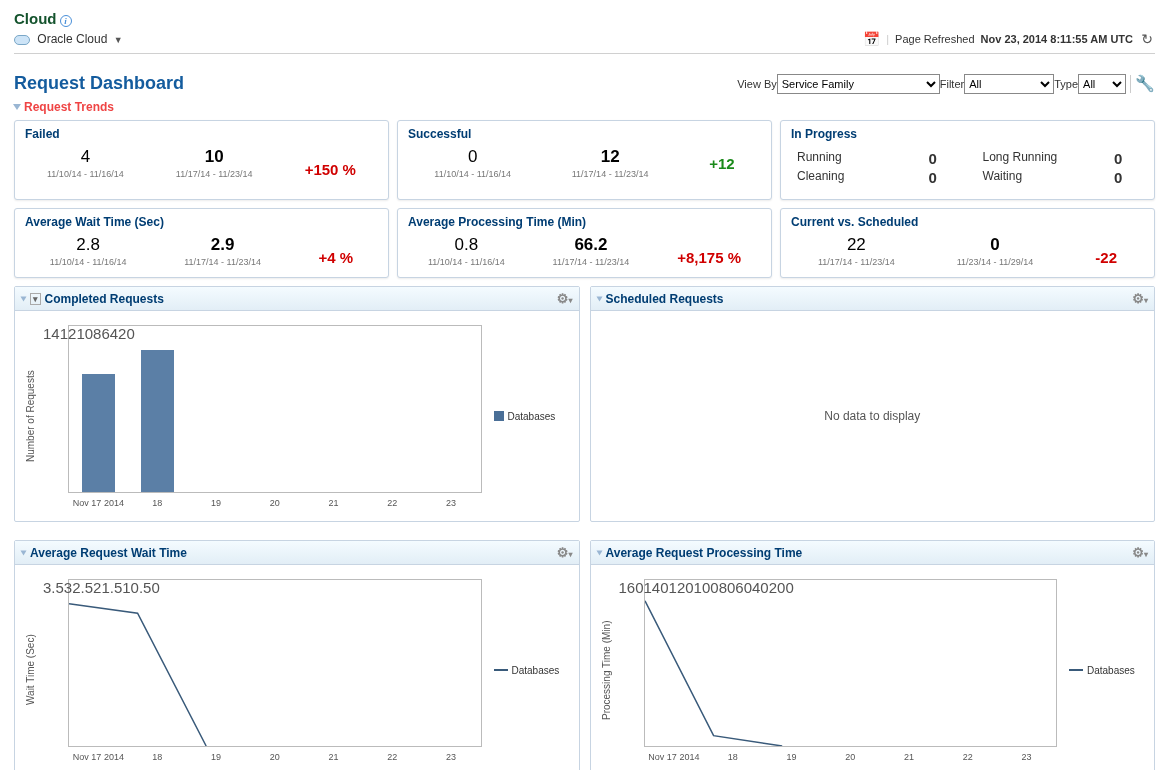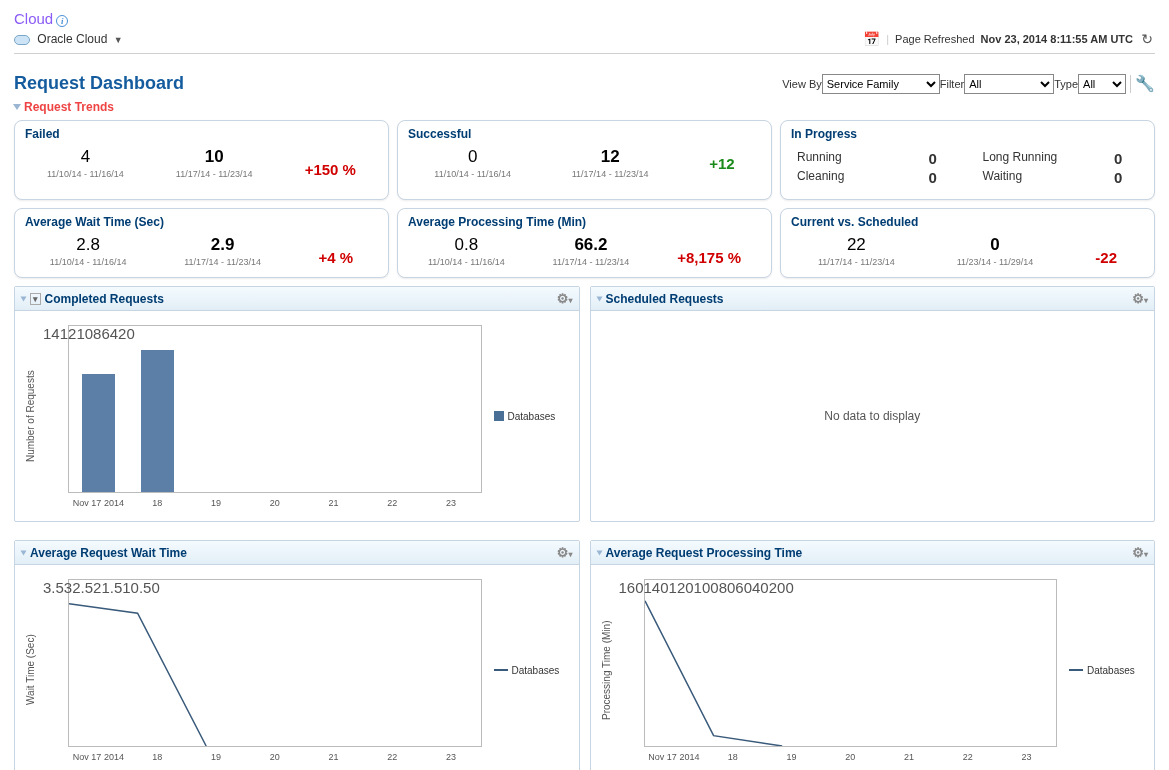--- a/index.html
+++ b/index.html
@@ -5,45 +5,45 @@
   * { box-sizing: border-box; }
   body {
     margin: 0;
     padding: 10px 14px;
     font-family: Tahoma, Arial, sans-serif;
     font-size: 11px;
     color: #333;
     background: #fff;
     width: 1169px;
   }
-  .top-title { color:#8b5cf6; font-size:15px; font-weight:normal; }
+  .top-title { color:#14532d; font-size:15px; font-weight:bold; }
   .info-icon { display:inline-block; width:12px; height:12px; border-radius:50%; border:1px solid #4a90d9; color:#4a90d9; font-size:9px; text-align:center; line-height:11px; vertical-align:middle; margin-left:3px; font-style:italic; font-family:serif; font-weight:bold;}
   .breadcrumb-row { display:flex; justify-content:space-between; align-items:center; padding:4px 0 6px 0; border-bottom:1px solid #d0d0d0; margin-bottom:19px;}
   .cloud-icon { display:inline-block; width:16px; height:10px; background:#cde4f7; border:1px solid #7aa7c7; border-radius:6px; position:relative; vertical-align:middle; margin-right:4px;}
   .bc-item { font-size:12px; color:#333; }
   .chev { font-size:9px; color:#555; margin-left:3px;}
   .refresh-side { font-size:11px; color:#333; display:flex; align-items:center; gap:6px;}
   .refresh-side strong { font-weight:bold;}
   .tiny-icon { width:16px; height:16px; display:inline-flex; align-items:center; justify-content:center; font-size:14px; color:#555;}
   .dash-header { display:flex; justify-content:space-between; align-items:center; }
   .dash-title { color:#145c9e; font-size:18px; font-weight:bold; }
   .filters { display:flex; align-items:center; font-size:11px; color:#333;}
   .filters select { font-size:11px; height:20px; border:1px solid #888; background:#fff;}
-  .filters .sel-sf { width:118px; }
+  .filters .sel-sf { width:163px; }
   .filters .sel-all1 { width:90px;}
   .filters .sel-all2 { width:48px;}
   .vdiv { width:1px; height:18px; background:#ccc; margin:0 4px;}
   .wrench { color:#5b7a9a; font-size:16px; }
 
   .section-h { font-weight:bold; color:#ef4444; font-size:12px; margin:6px 0 6px 0; display:flex; align-items:center; gap:4px;}
   .tri { display:inline-block; width:0; height:0; border-left:6px solid #9ab6d3; border-top:4px solid transparent; border-bottom:4px solid transparent; transform:rotate(90deg);}
   .tri-sm { display:inline-block; width:0; height:0; border-left:5px solid #9ab6d3; border-top:3px solid transparent; border-bottom:3px solid transparent; transform:rotate(90deg);}
 
   .cards-row { display:flex; gap:8px; margin-bottom:8px;}
-  .card { flex:1; border:1px solid #c7d4e2; border-radius:8px; box-shadow:0 1px 2px rgba(0,0,0,.08); background:#fff; padding:6px 10px 10px 10px; position:relative;}
+  .card { flex:1; border:1px solid #c7d4e2; border-radius:3px; box-shadow:0 1px 2px rgba(0,0,0,.08); background:#fff; padding:6px 10px 10px 10px; position:relative;}
   .card-title { color:#003d73; font-weight:bold; font-size:12px; margin-bottom:6px;}
   .metric-row { display:flex; align-items:center; justify-content:space-around; gap:8px;}
   .metric-col { text-align:center;}
   .metric-val { font-size:17px; color:#000; font-weight:normal;}
   .metric-val.bold { font-weight:bold;}
   .metric-sub { font-size:9px; color:#777; margin-top:2px;}
   .delta-pos { color:#1a8a1a; font-size:15px; font-weight:bold;}
   .delta-neg { color:#d00000; font-size:15px; font-weight:bold;margin-top:13px;}
 
   .inprog-grid { display:flex; gap:30px; font-size:12px; padding:2px 6px;}

